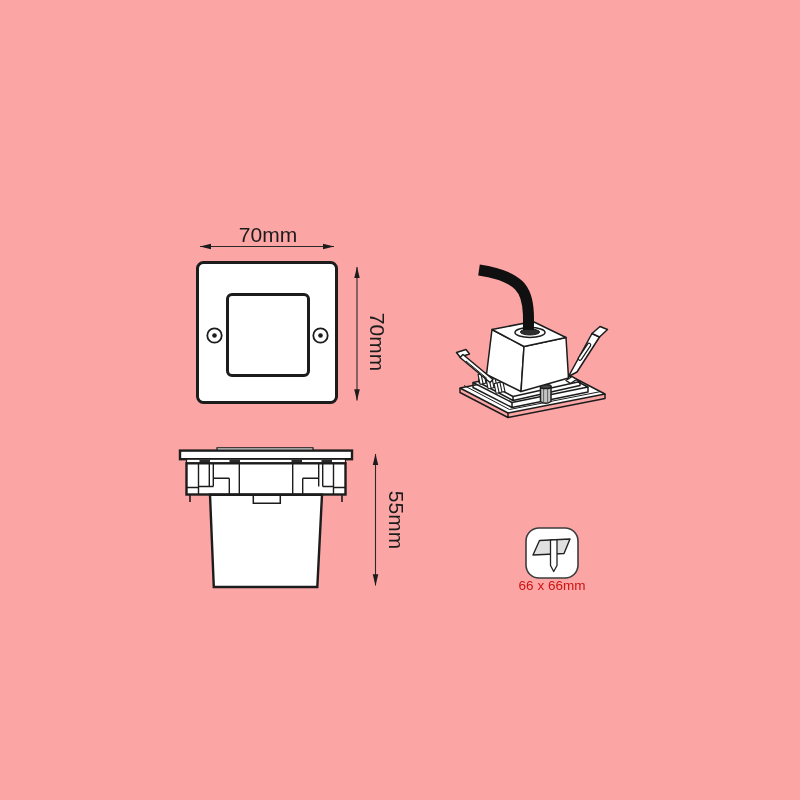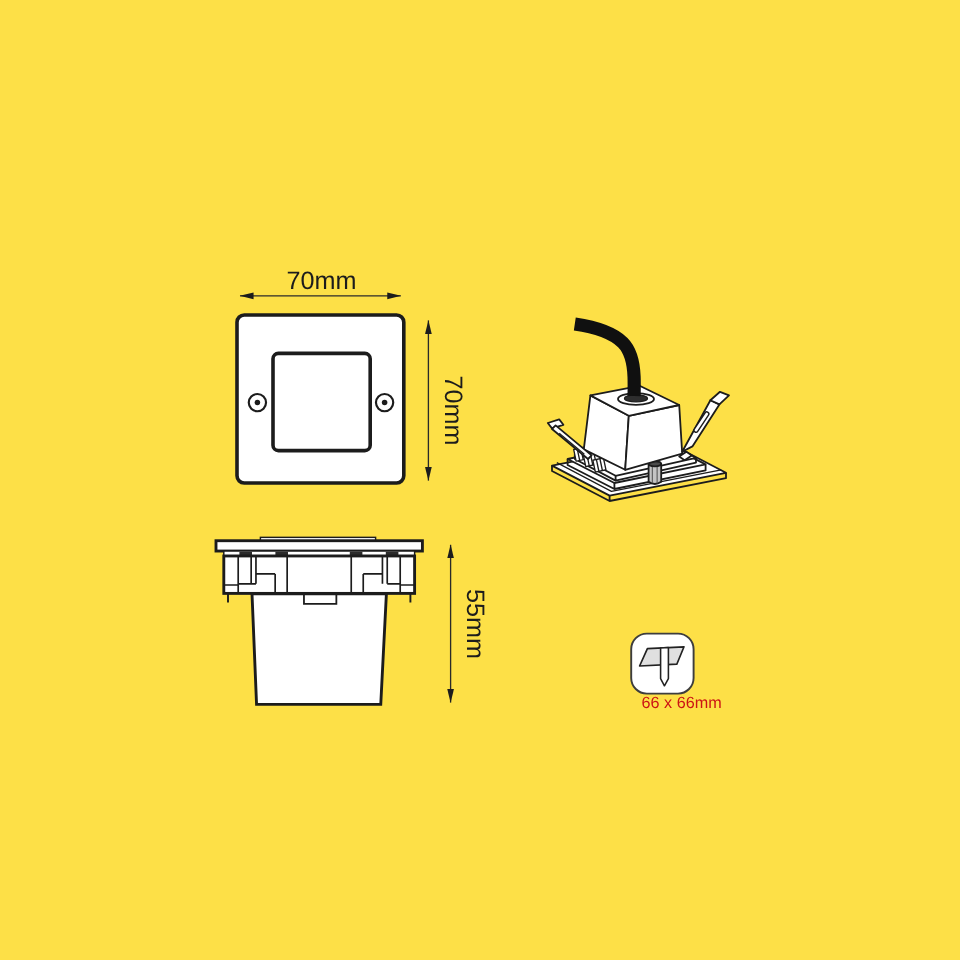--- a/index.html
+++ b/index.html
@@ -1,16 +1,16 @@
 <!DOCTYPE html>
 <html><head>
 <meta charset="utf-8">
 <style>
   html,body{margin:0;padding:0;background:#ffffff;}
-  .stage{position:relative;width:800px;height:800px;background:#fde047;overflow:hidden;
+  .stage{position:relative;width:800px;height:800px;background:#fca5a5;overflow:hidden;
          font-family:"Liberation Sans",sans-serif;}
   .stage svg{position:absolute;left:0;top:0;}
   .dim-label{position:absolute;font-size:21px;color:#1c1c1c;white-space:nowrap;
              transform:translate(-50%,-50%);line-height:1;}
   .dim-label.rot{transform:translate(-50%,-50%) rotate(90deg);}
   .cutout-label{position:absolute;font-size:13.5px;color:#cc1414;white-space:nowrap;
                 transform:translate(-50%,-50%);line-height:1;}
 </style>
 </head>
 <body>
@@ -126,15 +126,15 @@
     <path d="M550.5,540 L557,539.6 L557,565.5 L553.7,571.5 L550.5,565.5 Z" fill="#ffffff" stroke="#222222" stroke-width="1.3" stroke-linejoin="round"></path>
   </g>
 </svg>
 
 <div class="dim-label" style="left:268px;top:233.5px;">70mm</div>
 
 <div class="dim-label rot" style="left:377px;top:341.5px;">70mm</div>
 
 <div class="dim-label rot" style="left:395.5px;top:520px;">55mm</div>
 
-<div class="cutout-label" style="left:568px;top:585.5px;">66 x 66mm</div>
+<div class="cutout-label" style="left:552px;top:585.5px;">66 x 66mm</div>
 
 </div>
 
 </body></html>

